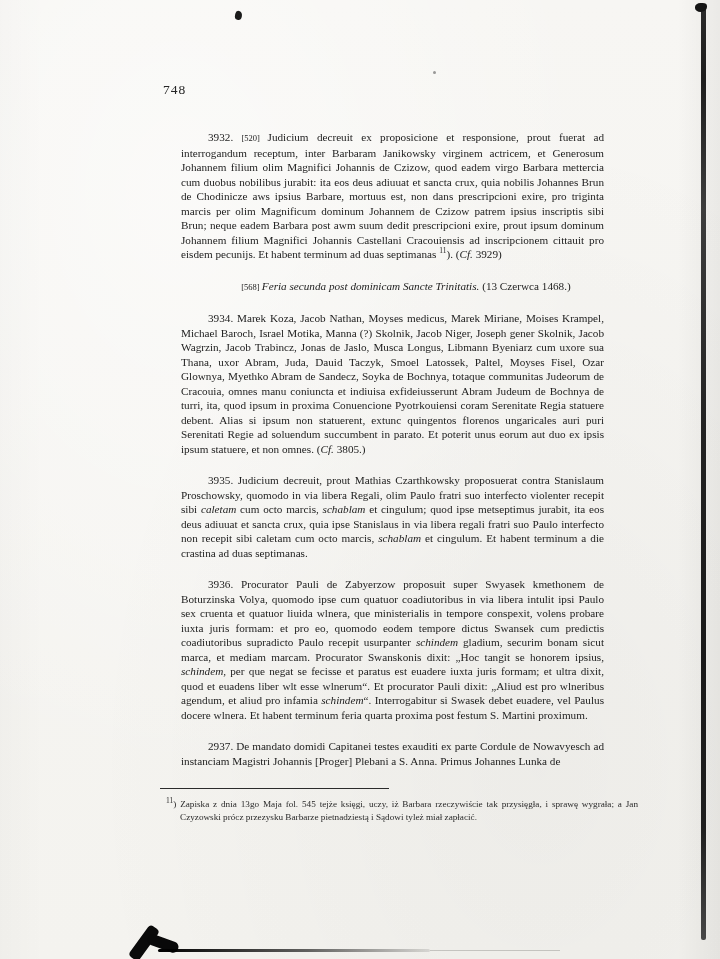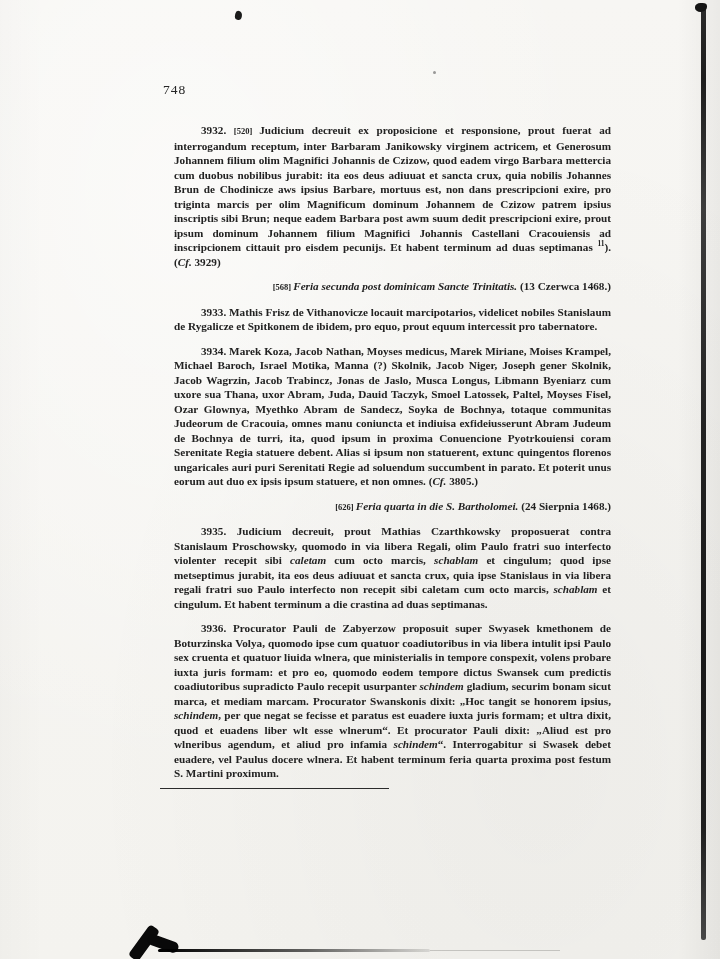--- a/index.html
+++ b/index.html
@@ -21,28 +21,27 @@
   }
   .page-number {
     position:absolute; left:163px; top:82px;
     font-size:13.5px; color:#262626; letter-spacing:1px;
   }
   .text-column {
     position:absolute; left:164px; top:113px; width:457px;
     color:#222;
   }
   .text-column p {
-    margin:10px;
+    margin:17px;
     font-size:11.2px;
     line-height:14.5px;
     text-align:justify;
-    font-weight:bold;
   }
   .text-column p.para { text-indent:27px; }
-  .text-column p.heading { text-indent:27px; text-align:right; }
+  .text-column p.heading { text-indent:27px; text-align:center; }
   .it  { font-style:italic; }
   .sm  { font-size:8.5px; }
   .sup { font-size:7.5px; vertical-align:super; line-height:0; }
   .footnote-rule {
     position:absolute; left:160px; top:788px; width:229px; height:1px;
     background:#2b2b2b;
   }
   .footnote {
     position:absolute; left:166px; top:798px; width:458px;
     font-size:9.2px; line-height:12.5px; color:#2a2a2a;
@@ -90,28 +89,28 @@
 </style>
 </head>
 <body>
 
 <div class="page">
   <div class="page-number">748</div>
 
   <div class="text-column">
       <p class="para"><span>3932. </span><span class="sm">[520] </span><span>Judicium decreuit ex proposicione et responsione, prout fuerat ad interrogandum receptum, inter Barbaram Janikowsky virginem actricem, et Generosum Johannem filium olim Magnifici Johannis de Czizow, quod eadem virgo Barbara mettercia cum duobus nobilibus jurabit: ita eos deus adiuuat et sancta crux, quia nobilis Johannes Brun de Chodinicze aws ipsius Barbare, mortuus est, non dans prescripcioni exire, pro triginta marcis per olim Magnificum dominum Johannem de Czizow patrem ipsius inscriptis sibi Brun; neque eadem Barbara post awm suum dedit prescripcioni exire, prout ipsum dominum Johannem filium Magnifici Johannis Castellani Cracouiensis ad inscripcionem cittauit pro eisdem pecunijs. Et habent terminum ad duas septimanas </span><span class="sup">11</span><span>). (</span><span class="it">Cf.</span><span> 3929)</span></p>
       <p class="heading"><span class="sm">[568] </span><span class="it">Feria secunda post dominicam Sancte Trinitatis.</span><span> (13 Czerwca 1468.)</span></p>
-      <p class="para"><span>3933. Mathis Frisz de Vithanovicze locauit marcipotarios, videlicet nobiles Stanislaum de Rygalicze et Spitkonem de ibidem, pro equo, prout equum intercessit pro tabernatore.</span></p>
       <p class="para"><span>3934. Marek Koza, Jacob Nathan, Moyses medicus, Marek Miriane, Moises Krampel, Michael Baroch, Israel Motika, Manna (?) Skolnik, Jacob Niger, Joseph gener Skolnik, Jacob Wagrzin, Jacob Trabincz, Jonas de Jaslo, Musca Longus, Libmann Byeniarz cum uxore sua Thana, uxor Abram, Juda, Dauid Taczyk, Smoel Latossek, Paltel, Moyses Fisel, Ozar Glownya, Myethko Abram de Sandecz, Soyka de Bochnya, totaque communitas Judeorum de Cracouia, omnes manu coniuncta et indiuisa exfideiusserunt Abram Judeum de Bochnya de turri, ita, quod ipsum in proxima Conuencione Pyotrkouiensi coram Serenitate Regia statuere debent. Alias si ipsum non statuerent, extunc quingentos florenos ungaricales auri puri Serenitati Regie ad soluendum succumbent in parato. Et poterit unus eorum aut duo ex ipsis ipsum statuere, et non omnes. (</span><span class="it">Cf.</span><span> 3805.)</span></p>
-      <p class="heading"><span class="sm">[626] </span><span class="it">Feria quarta in die S. Bartholomei.</span><span> (24 Sierpnia 1468.)</span></p>
       <p class="para"><span>3935. Judicium decreuit, prout Mathias Czarthkowsky proposuerat contra Stanislaum Proschowsky, quomodo in via libera Regali, olim Paulo fratri suo interfecto violenter recepit sibi </span><span class="it">caletam</span><span> cum octo marcis, </span><span class="it">schablam</span><span> et cingulum; quod ipse metseptimus jurabit, ita eos deus adiuuat et sancta crux, quia ipse Stanislaus in via libera regali fratri suo Paulo interfecto non recepit sibi caletam cum octo marcis, </span><span class="it">schablam</span><span> et cingulum. Et habent terminum a die crastina ad duas septimanas.</span></p>
       <p class="para"><span>3936. Procurator Pauli de Zabyerzow proposuit super Swyasek kmethonem de Boturzinska Volya, quomodo ipse cum quatuor coadiutoribus in via libera intulit ipsi Paulo sex cruenta et quatuor liuida wlnera, que ministerialis in tempore conspexit, volens probare iuxta juris formam: et pro eo, quomodo eodem tempore dictus Swansek cum predictis coadiutoribus supradicto Paulo recepit usurpanter </span><span class="it">schindem</span><span> gladium, securim bonam sicut marca, et mediam marcam. Procurator Swanskonis dixit: „Hoc tangit se honorem ipsius, </span><span class="it">schindem</span><span>, per que negat se fecisse et paratus est euadere iuxta juris formam; et ultra dixit, quod et euadens liber wlt esse wlnerum“. Et procurator Pauli dixit: „Aliud est pro wlneribus agendum, et aliud pro infamia </span><span class="it">schindem</span><span>“. Interrogabitur si Swasek debet euadere, vel Paulus docere wlnera. Et habent terminum feria quarta proxima post festum S. Martini proximum.</span></p>
+      <p class="para"><span>2937. De mandato domidi Capitanei testes exauditi ex parte Cordule de Nowavyesch ad instanciam Magistri Johannis [Proger] Plebani a S. Anna. Primus Johannes Lunka de</span></p>
     </div>
 
   <div class="footnote-rule"></div>
+  <div class="footnote"><span class="sup">11</span><span>) Zapiska z dnia 13go Maja fol. 545 tejże księgi, uczy, iż Barbara rzeczywiście tak przysięgła, i sprawę wygrała; a Jan Czyzowski prócz przezysku Barbarze pietnadziestą i Sądowi tyleż miał zapłacić.</span></div>
 
   <div class="right-scan-line"></div>
   <div class="corner-blob"></div>
   <div class="speck-top"></div>
   <div class="speck-small"></div>
   <div class="smudge-a"></div>
   <div class="smudge-b"></div>
   <div class="bottom-line"></div>
   <div class="bottom-line-faint"></div>
 </div>

